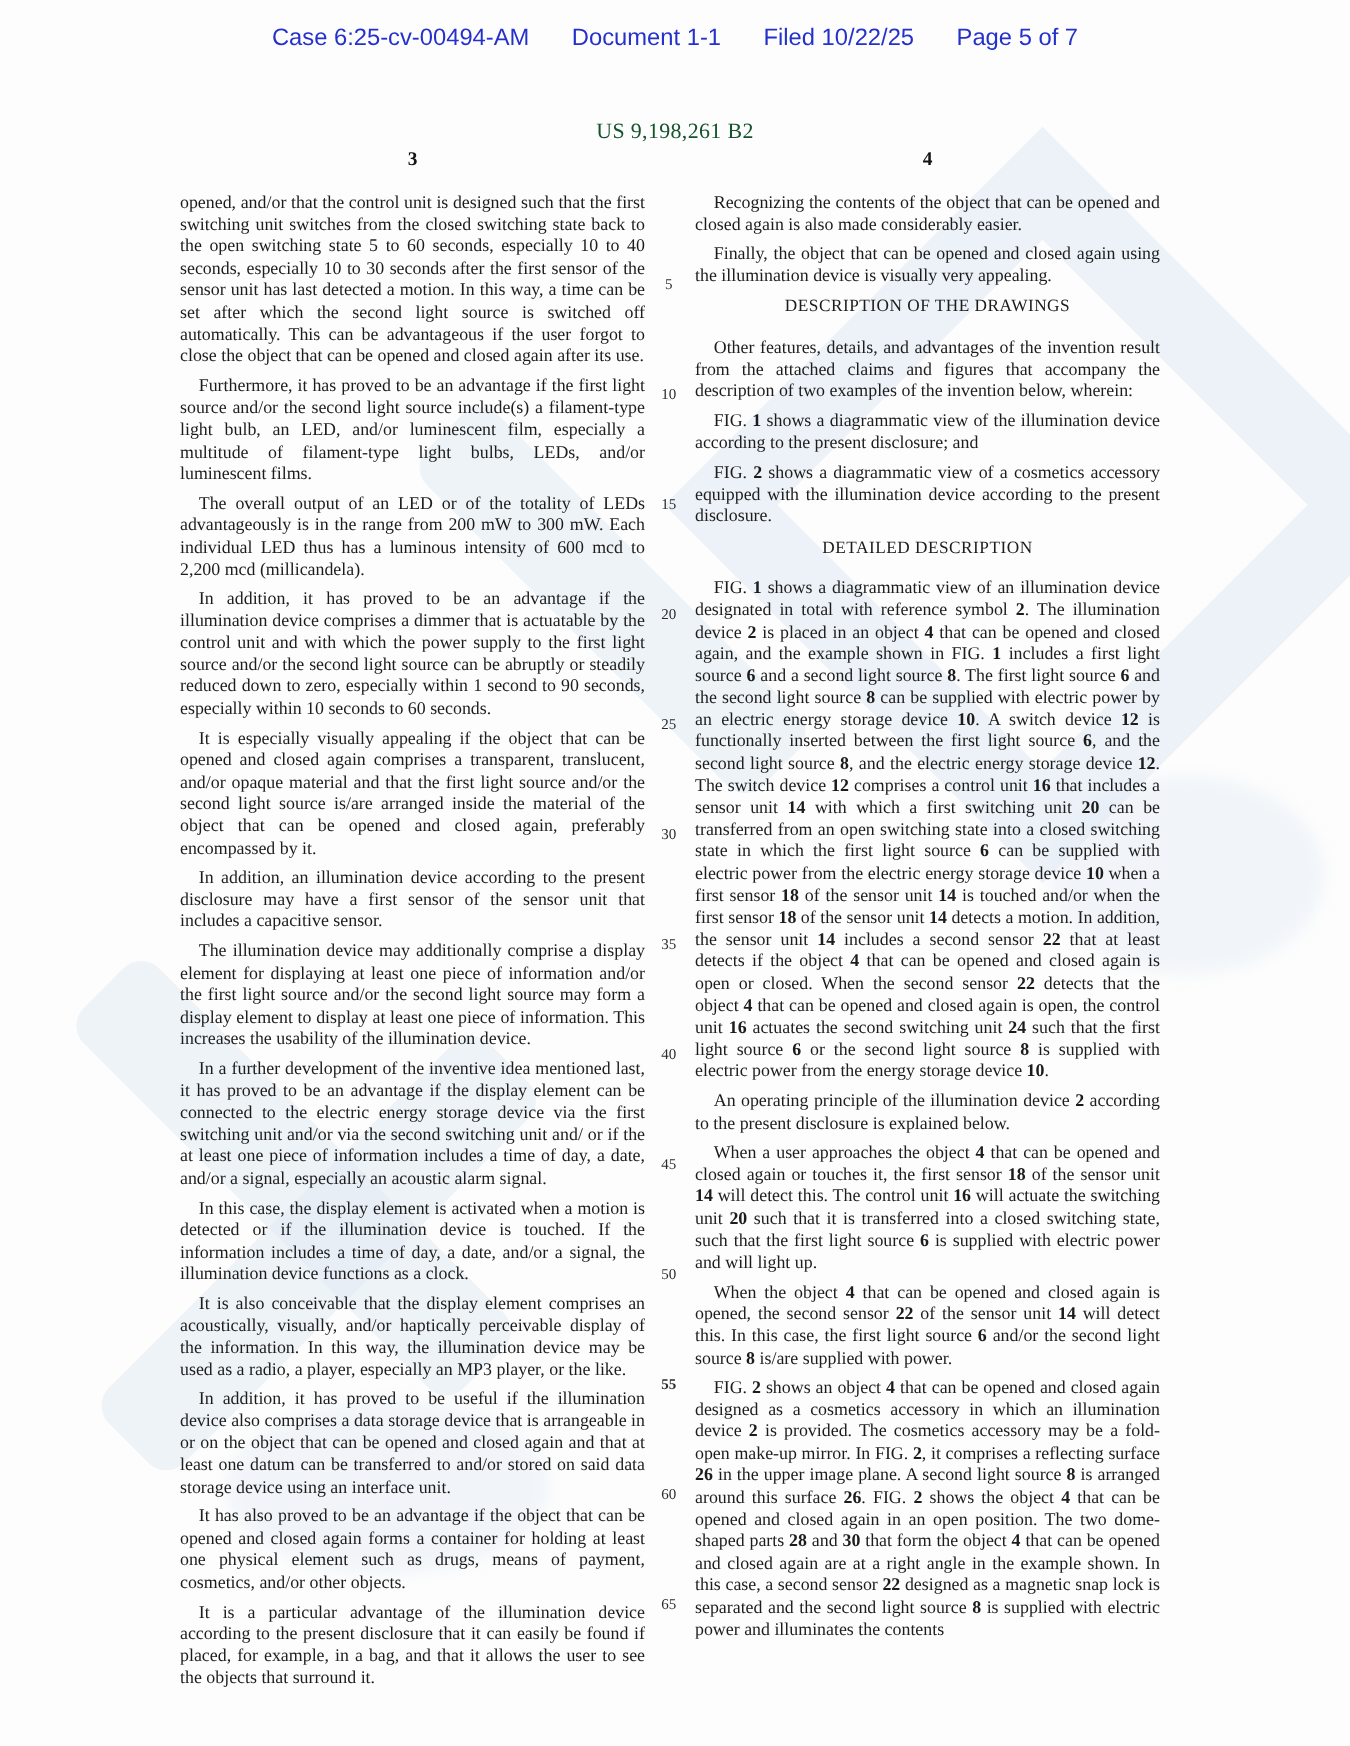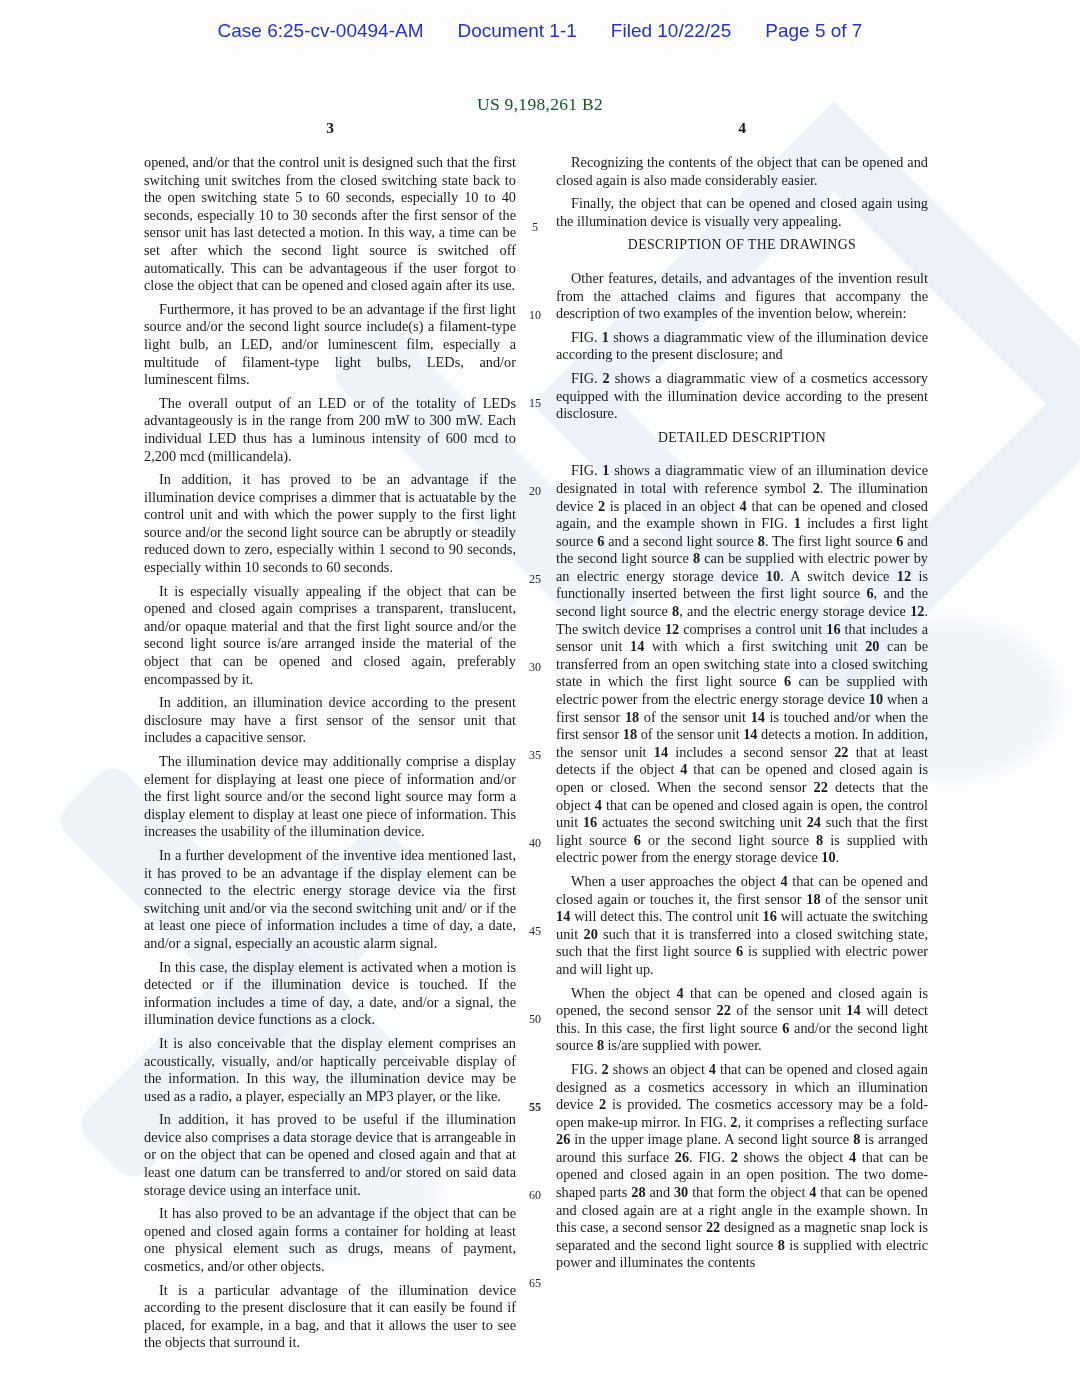--- a/index.html
+++ b/index.html
@@ -87,20 +87,21 @@
   </div>
 <div class="col" id="col-right">
     <p class="para">Recognizing the contents of the object that can be opened and closed again is also made considerably easier.</p>
     <p class="para">Finally, the object that can be opened and closed again using the illumination device is visually very appealing.</p>
     <div class="section-heading">DESCRIPTION OF THE DRAWINGS</div>
     <p class="para">Other features, details, and advantages of the invention result from the attached claims and figures that accompany the description of two examples of the invention below, wherein:</p>
     <p class="para">FIG. <b>1</b> shows a diagrammatic view of the illumination device according to the present disclosure; and</p>
     <p class="para">FIG. <b>2</b> shows a diagrammatic view of a cosmetics accessory equipped with the illumination device according to the present disclosure.</p>
     <div class="section-heading">DETAILED DESCRIPTION</div>
     <p class="para">FIG. <b>1</b> shows a diagrammatic view of an illumination device designated in total with reference symbol <b>2</b>. The illumination device <b>2</b> is placed in an object <b>4</b> that can be opened and closed again, and the example shown in FIG. <b>1</b> includes a first light source <b>6</b> and a second light source <b>8</b>. The first light source <b>6</b> and the second light source <b>8</b> can be supplied with electric power by an electric energy storage device <b>10</b>. A switch device <b>12</b> is functionally inserted between the first light source <b>6</b>, and the second light source <b>8</b>, and the electric energy storage device <b>12</b>. The switch device <b>12</b> comprises a control unit <b>16</b> that includes a sensor unit <b>14</b> with which a first switching unit <b>20</b> can be transferred from an open switching state into a closed switching state in which the first light source <b>6</b> can be supplied with electric power from the electric energy storage device <b>10</b> when a first sensor <b>18</b> of the sensor unit <b>14</b> is touched and/or when the first sensor <b>18</b> of the sensor unit <b>14</b> detects a motion. In addition, the sensor unit <b>14</b> includes a second sensor <b>22</b> that at least detects if the object <b>4</b> that can be opened and closed again is open or closed. When the second sensor <b>22</b> detects that the object <b>4</b> that can be opened and closed again is open, the control unit <b>16</b> actuates the second switching unit <b>24</b> such that the first light source <b>6</b> or the second light source <b>8</b> is supplied with electric power from the energy storage device <b>10</b>.</p>
+    <p class="para">An operating principle of the illumination device <b>2</b> according to the present disclosure is explained below.</p>
     <p class="para">When a user approaches the object <b>4</b> that can be opened and closed again or touches it, the first sensor <b>18</b> of the sensor unit <b>14</b> will detect this. The control unit <b>16</b> will actuate the switching unit <b>20</b> such that it is transferred into a closed switching state, such that the first light source <b>6</b> is supplied with electric power and will light up.</p>
     <p class="para">When the object <b>4</b> that can be opened and closed again is opened, the second sensor <b>22</b> of the sensor unit <b>14</b> will detect this. In this case, the first light source <b>6</b> and/or the second light source <b>8</b> is/are supplied with power.</p>
     <p class="para">FIG. <b>2</b> shows an object <b>4</b> that can be opened and closed again designed as a cosmetics accessory in which an illumination device <b>2</b> is provided. The cosmetics accessory may be a fold-open make-up mirror. In FIG. <b>2</b>, it comprises a reflecting surface <b>26</b> in the upper image plane. A second light source <b>8</b> is arranged around this surface <b>26</b>. FIG. <b>2</b> shows the object <b>4</b> that can be opened and closed again in an open position. The two dome-shaped parts <b>28</b> and <b>30</b> that form the object <b>4</b> that can be opened and closed again are at a right angle in the example shown. In this case, a second sensor <b>22</b> designed as a magnetic snap lock is separated and the second light source <b>8</b> is supplied with electric power and illuminates the contents</p>
   </div>
 
 <div id="gutter">
     <div class="line-no" style="top: 220px;">5</div>
     <div class="line-no" style="top: 308px;">10</div>
     <div class="line-no" style="top: 396px;">15</div>
     <div class="line-no" style="top: 484px;">20</div>

